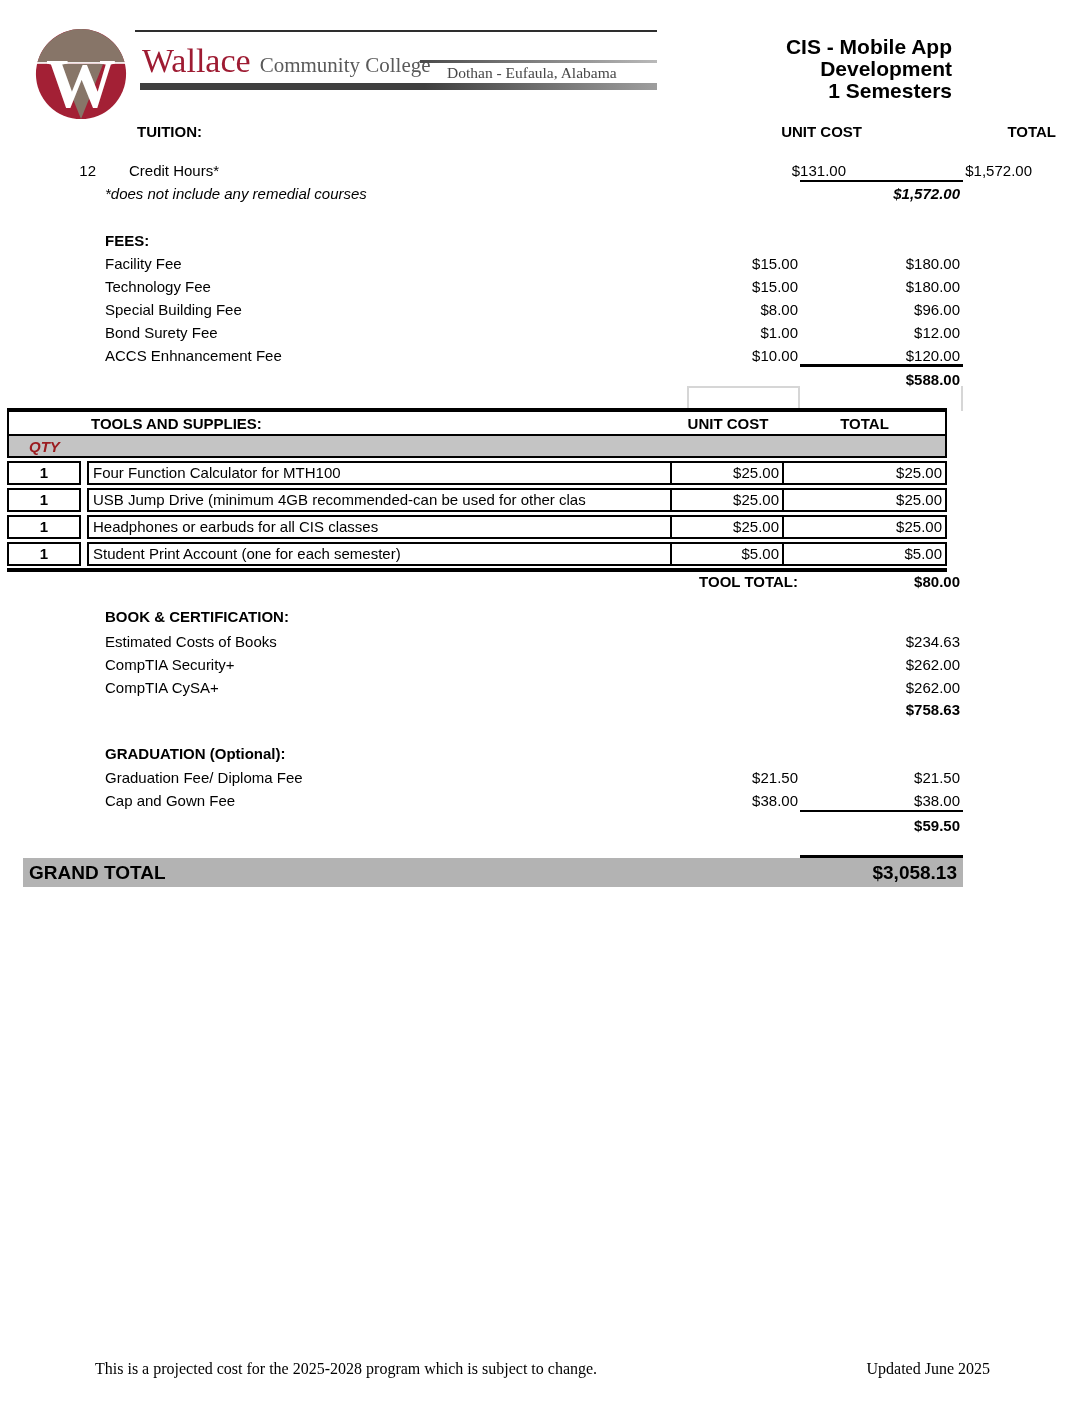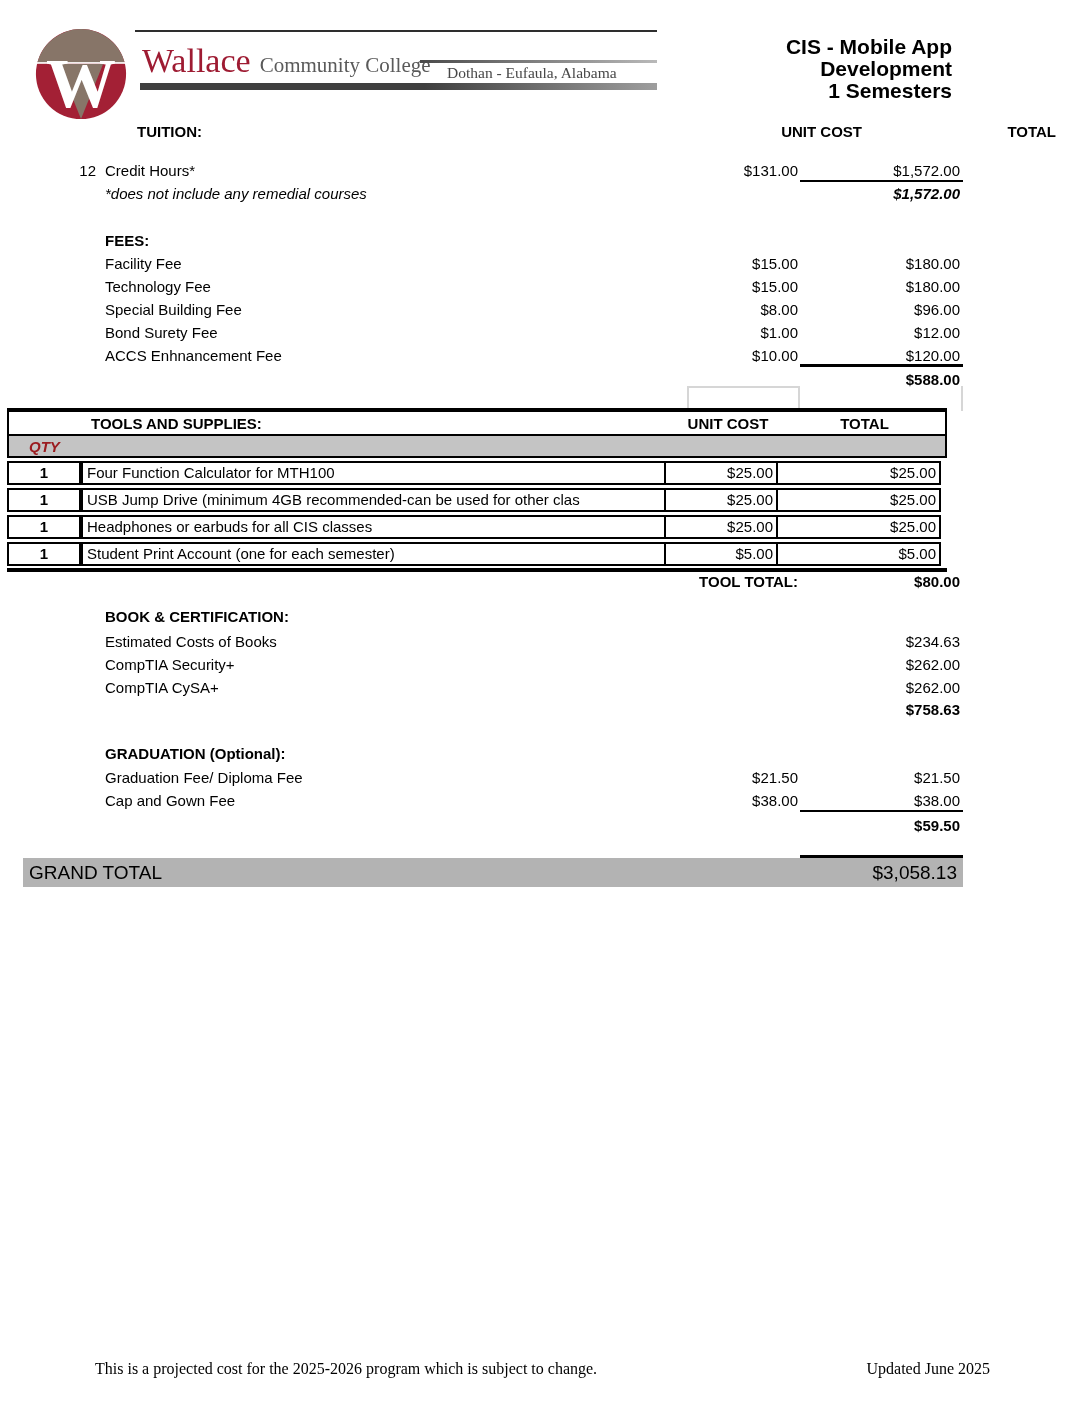--- a/index.html
+++ b/index.html
@@ -57,33 +57,33 @@
     border:2px solid #000; border-top:none; height:22px;
     background:#c4c4c4; display:flex; align-items:center; padding-left:20px;
   }
   .qty-band span { font-weight:bold; font-style:italic; color:#9b1c20; }
   .trow { display:flex; margin-top:3px; height:24px; }
   .trow .qbox {
     width:74px; border:2px solid #000; text-align:center;
     font-weight:bold; line-height:20px; flex:none;
   }
   .trow .mbox {
-    width:860px; border:2px solid #000;
+    margin-left:6px; width:860px; border:2px solid #000;
     display:grid; grid-template-columns:581px 112px 163px; flex:none;
   }
   .mbox .d { padding-left:4px; line-height:20px; white-space:nowrap; overflow:hidden; }
   .mbox .u { border-left:2px solid #000; text-align:right; padding-right:3px; line-height:20px; }
   .mbox .t { border-left:2px solid #000; text-align:right; padding-right:3px; line-height:20px; }
   .tbl-bottom { height:4px; background:#000; margin-top:2px; }
 
   
   .grand-bar {
     left:23px; top:858px; width:940px; height:29px; background:#b3b3b3;
     display:flex; justify-content:space-between; align-items:center;
-    font-weight:normal; font-size:19px; padding:0 6px;
+    font-weight:bold; font-size:19px; padding:0 6px;
   }
   .grand-topline { left:800px; top:855px; width:163px; height:3px; background:#000; }
 
   
   .footer-note { left:95px; top:1360px; font-family:"Liberation Serif", serif; font-size:16px; }
   .footer-updated { right:98px; top:1360px; font-family:"Liberation Serif", serif; font-size:16px; }
 </style>
 </head>
 <body>
 
@@ -115,21 +115,21 @@
     <div>Development</div>
     <div>1 Semesters</div>
   </div>
 
   <div class="mrow" style="top:120px;gap:32px;">
     <div class="c-qty"></div>
     <div class="c-label bold">TUITION:</div>
     <div class="c-unit bold">UNIT COST</div>
     <div class="c-total bold">TOTAL</div>
   </div>
-  <div class="mrow" style="top:159px;">
+  <div class="mrow" style="top:159px;gap:24px;">
     <div class="c-qty">12</div>
     <div class="c-label">Credit Hours*</div>
     <div class="c-unit">$131.00</div>
     <div class="c-total">$1,572.00</div>
   </div>
   <div class="sumline" style="top:180px;left:800px;width:163px;height:2px;"></div>
   <div class="mrow" style="top:182px;font-style:italic;">
     <div class="c-qty"></div>
     <div class="c-label">*does not include any remedial courses</div>
     <div class="c-unit"></div>
@@ -278,16 +278,16 @@
     <div class="c-unit"></div>
     <div class="c-total bold">$59.50</div>
   </div>
 
   <div class="abs grand-topline"></div>
   <div class="abs grand-bar">
     <span>GRAND TOTAL</span>
     <span>$3,058.13</span>
   </div>
 
-  <div class="abs footer-note">This is a projected cost for the 2025-2026 program which is subject to change.</div>
+  <div class="abs footer-note">This is a projected cost for the 2025-2028 program which is subject to change.</div>
   <div class="abs footer-updated">Updated June 2025</div>
 
 </div>
 
 </body></html>

